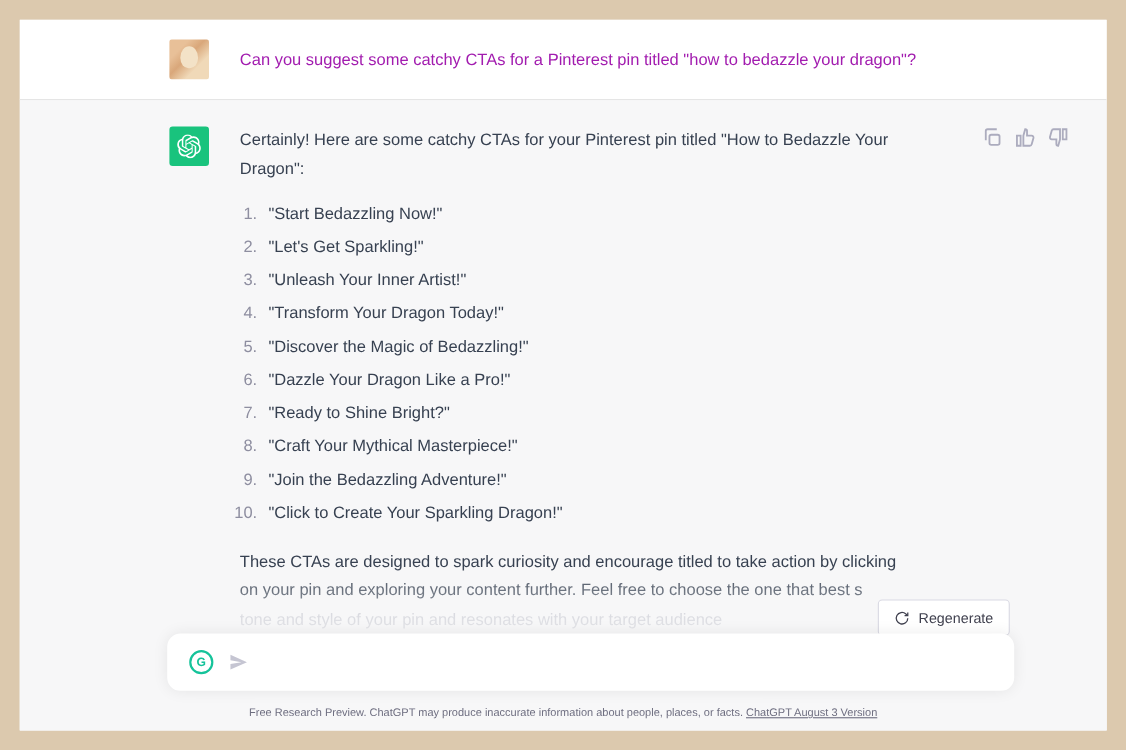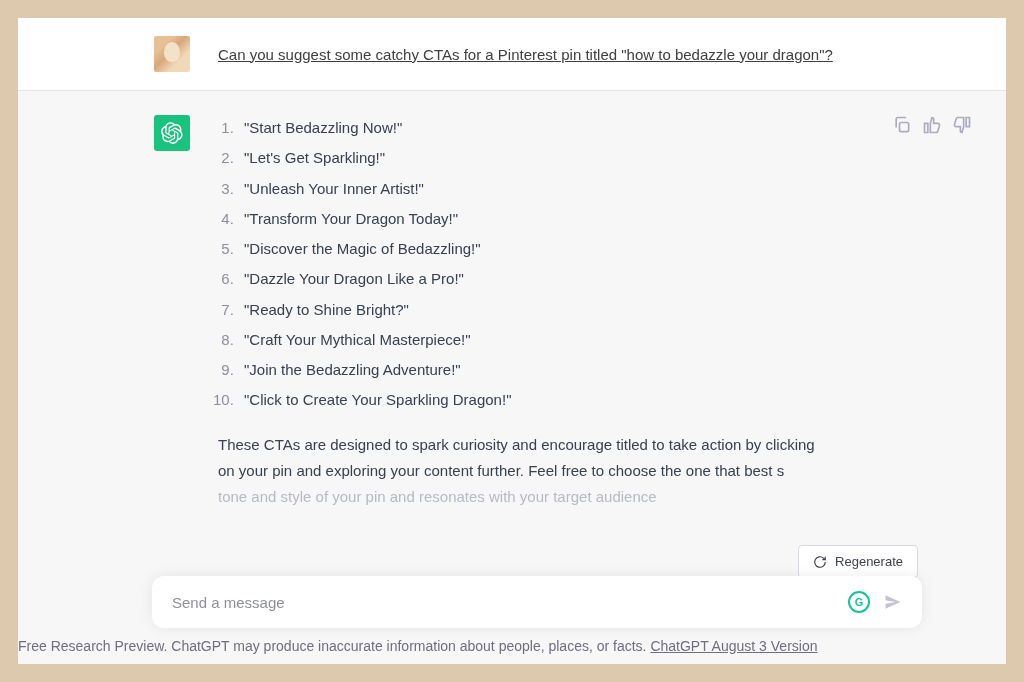--- a/index.html
+++ b/index.html
@@ -38,23 +38,22 @@
   }
   .avatar::after{
     content:"";
     position:absolute;
     left:10px; top:6px;
     width:16px; height:20px;
     background:#f3e2c7;
     border-radius:50% 50% 45% 45%;
   }
   .user-text {
-    color: #404040;
+    color: #a21caf;
     font-size: 15px;
-    text-decoration: underline;
   }
   .assistant-row {
     background: #f7f7f8;
     display: flex;
     padding: 24px 80px 24px 136px;
     gap: 28px;
     position: relative;
     flex: 1;
     overflow: hidden;
   }
@@ -164,21 +163,22 @@
     display: flex;
     align-items: center;
     justify-content: center;
     color: #c5c5d2;
     cursor: pointer;
   }
   .footer {
     position: absolute;
     bottom: 10px;
     left: 0; right: 0;
-    font-size: 14px;
+    text-align: center;
+    font-size: 10px;
     color: #6e6e80;
     z-index: 4;
   }
   .footer .version-link { text-decoration: underline; cursor: pointer; }
   .bottom-mask{
     position:absolute;
     left:0;right:0;bottom:0;
     height:150px;
     background:linear-gradient(to bottom, rgba(247,247,248,0) 0%, rgba(247,247,248,1) 55%);
     z-index:3;
@@ -195,20 +195,21 @@
     <div class="user-text">Can you suggest some catchy CTAs for a Pinterest pin titled "how to bedazzle your dragon"?</div>
   </div>
 
   <div class="assistant-row">
     <div class="assistant-avatar">
       <svg viewBox="0 0 41 41" fill="none">
         <path d="M37.5 16.8c.9-2.7.6-5.7-.9-8.1-2.2-3.9-6.7-5.9-11-4.9C23.7 1.6 20.9.3 18 .4c-4.5-.1-8.5 2.8-9.9 7.1-2.8.6-5.2 2.3-6.6 4.8-2.3 3.9-1.7 8.8 1.3 12.1-.9 2.7-.6 5.7.9 8.1 2.2 3.9 6.7 5.9 11 4.9 1.9 2.2 4.7 3.4 7.6 3.4 4.5.1 8.5-2.8 9.9-7.1 2.8-.6 5.2-2.3 6.6-4.8 2.2-3.9 1.7-8.8-1.3-12.1zM22.3 38c-1.8 0-3.5-.6-4.9-1.8l.2-.1 8.1-4.7c.4-.2.7-.7.7-1.1V18.8l3.4 2v9.4c0 4.3-3.3 7.8-7.5 7.8zM6.1 31.1c-.9-1.5-1.2-3.4-.9-5.1l.2.1 8.1 4.7c.4.2.9.2 1.3 0l9.9-5.7v4l-8.2 4.7c-3.7 2.1-8.3.8-10.4-2.7zM4 13.6c.9-1.5 2.3-2.7 4-3.3v9.7c0 .5.3.9.7 1.1l9.9 5.7-3.4 2-8.1-4.7c-3.7-2.1-5-6.8-3.1-10.5zm27.9 6.5L22 14.4l3.4-2 8.1 4.7c3.7 2.1 5 6.8 2.9 10.5-.9 1.5-2.3 2.7-4 3.3v-9.7c.1-.4-.1-.9-.5-1.1zm3.4-5.1l-.2-.1-8.1-4.7c-.4-.2-.9-.2-1.3 0L15.8 16v-4l8.2-4.7c3.7-2.1 8.3-.8 10.4 2.8.9 1.5 1.2 3.3.9 5zm-21.4 7l-3.4-2v-9.5c0-4.3 3.5-7.7 7.7-7.7 1.8 0 3.5.6 4.9 1.8l-.2.1-8.1 4.7c-.4.2-.7.7-.7 1.1l-.2 11.5zm1.9-4l4.4-2.5 4.4 2.5V23l-4.4 2.5L15.8 23v-5z" fill="#fff"></path>
       </svg>
     </div>
     <div class="assistant-content">
+      <p class="intro">Certainly! Here are some catchy CTAs for your Pinterest pin titled "How to Bedazzle Your Dragon":</p>
       <ol>
         <li>"Start Bedazzling Now!"</li>
         <li>"Let's Get Sparkling!"</li>
         <li>"Unleash Your Inner Artist!"</li>
         <li>"Transform Your Dragon Today!"</li>
         <li>"Discover the Magic of Bedazzling!"</li>
         <li>"Dazzle Your Dragon Like a Pro!"</li>
         <li>"Ready to Shine Bright?"</li>
         <li>"Craft Your Mythical Masterpiece!"</li>
         <li>"Join the Bedazzling Adventure!"</li>
@@ -245,21 +246,20 @@
 
   <button class="regen-btn">
     <svg width="14" height="14" viewBox="0 0 24 24" fill="none" stroke="currentColor" stroke-width="2">
         <path d="M21 12a9 9 0 1 1-3-6.7L21 8"></path>
         <path d="M21 3v5h-5"></path>
       </svg>
     <span>Regenerate</span>
   </button>
 
   <div class="input-bar">
-    <input type="text" placeholder="Send a message" style="">
     <div class="grammarly"></div>
     <div class="send-btn">
       <svg viewBox="0 0 24 24" width="20" height="20" fill="currentColor">
           <path d="M3 20l18-8L3 4v6l12 2-12 2v6z"></path>
         </svg>
     </div>
   </div>
 
   <div class="footer">
     <span>Free Research Preview. ChatGPT may produce inaccurate information about people, places, or facts. </span><span class="version-link">ChatGPT August 3 Version</span>

